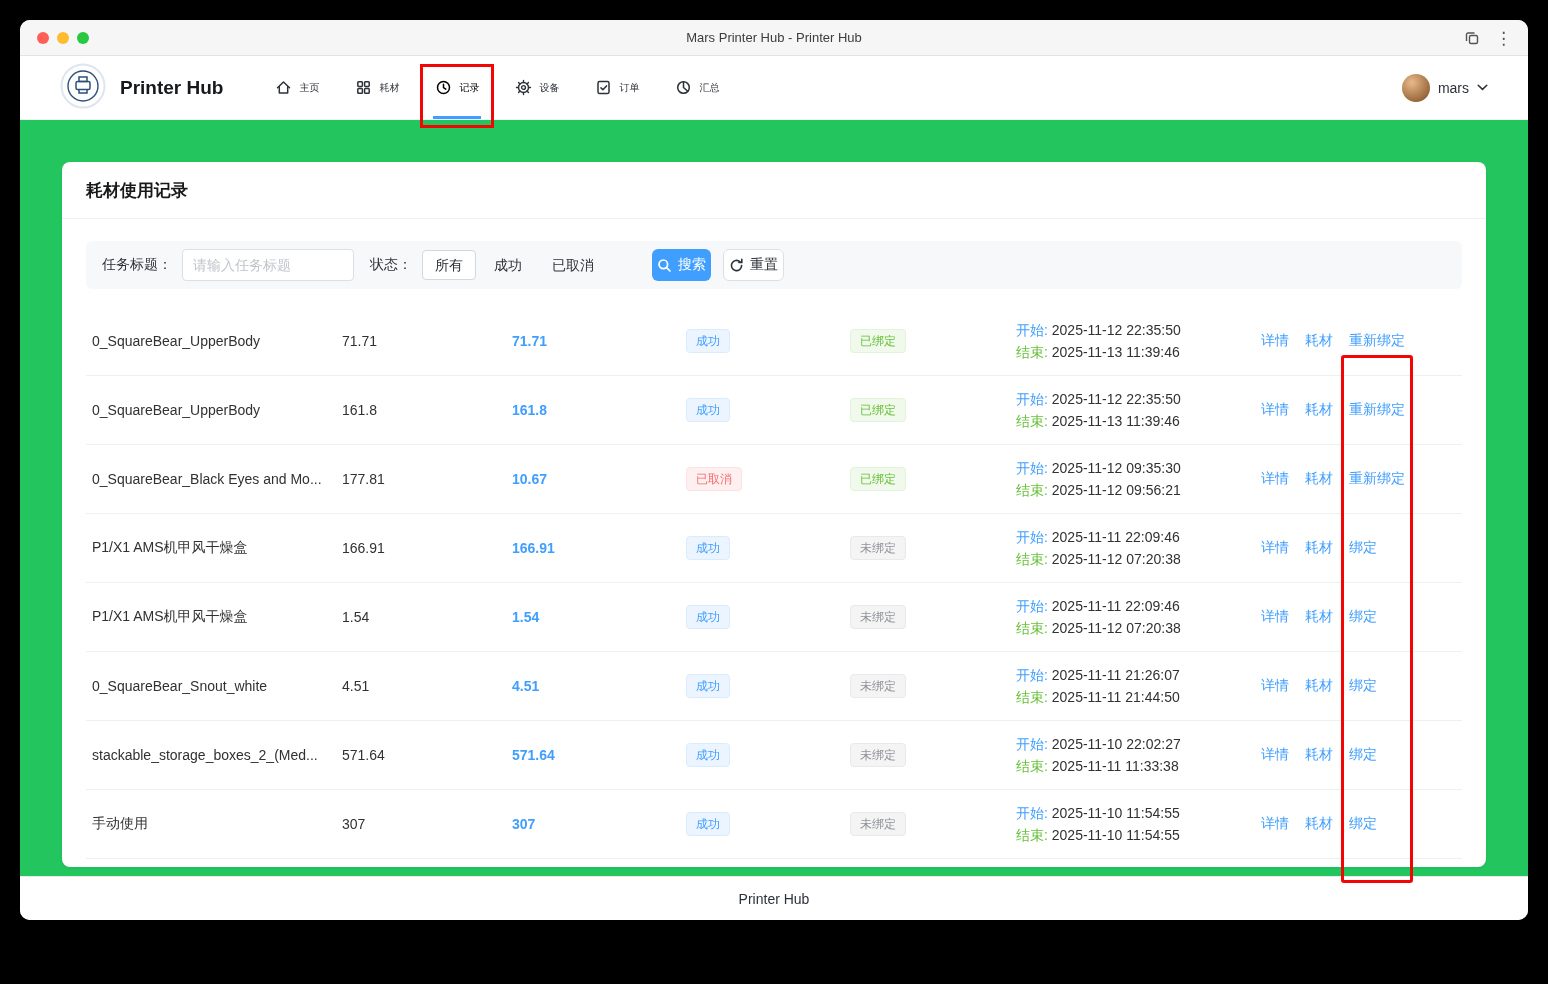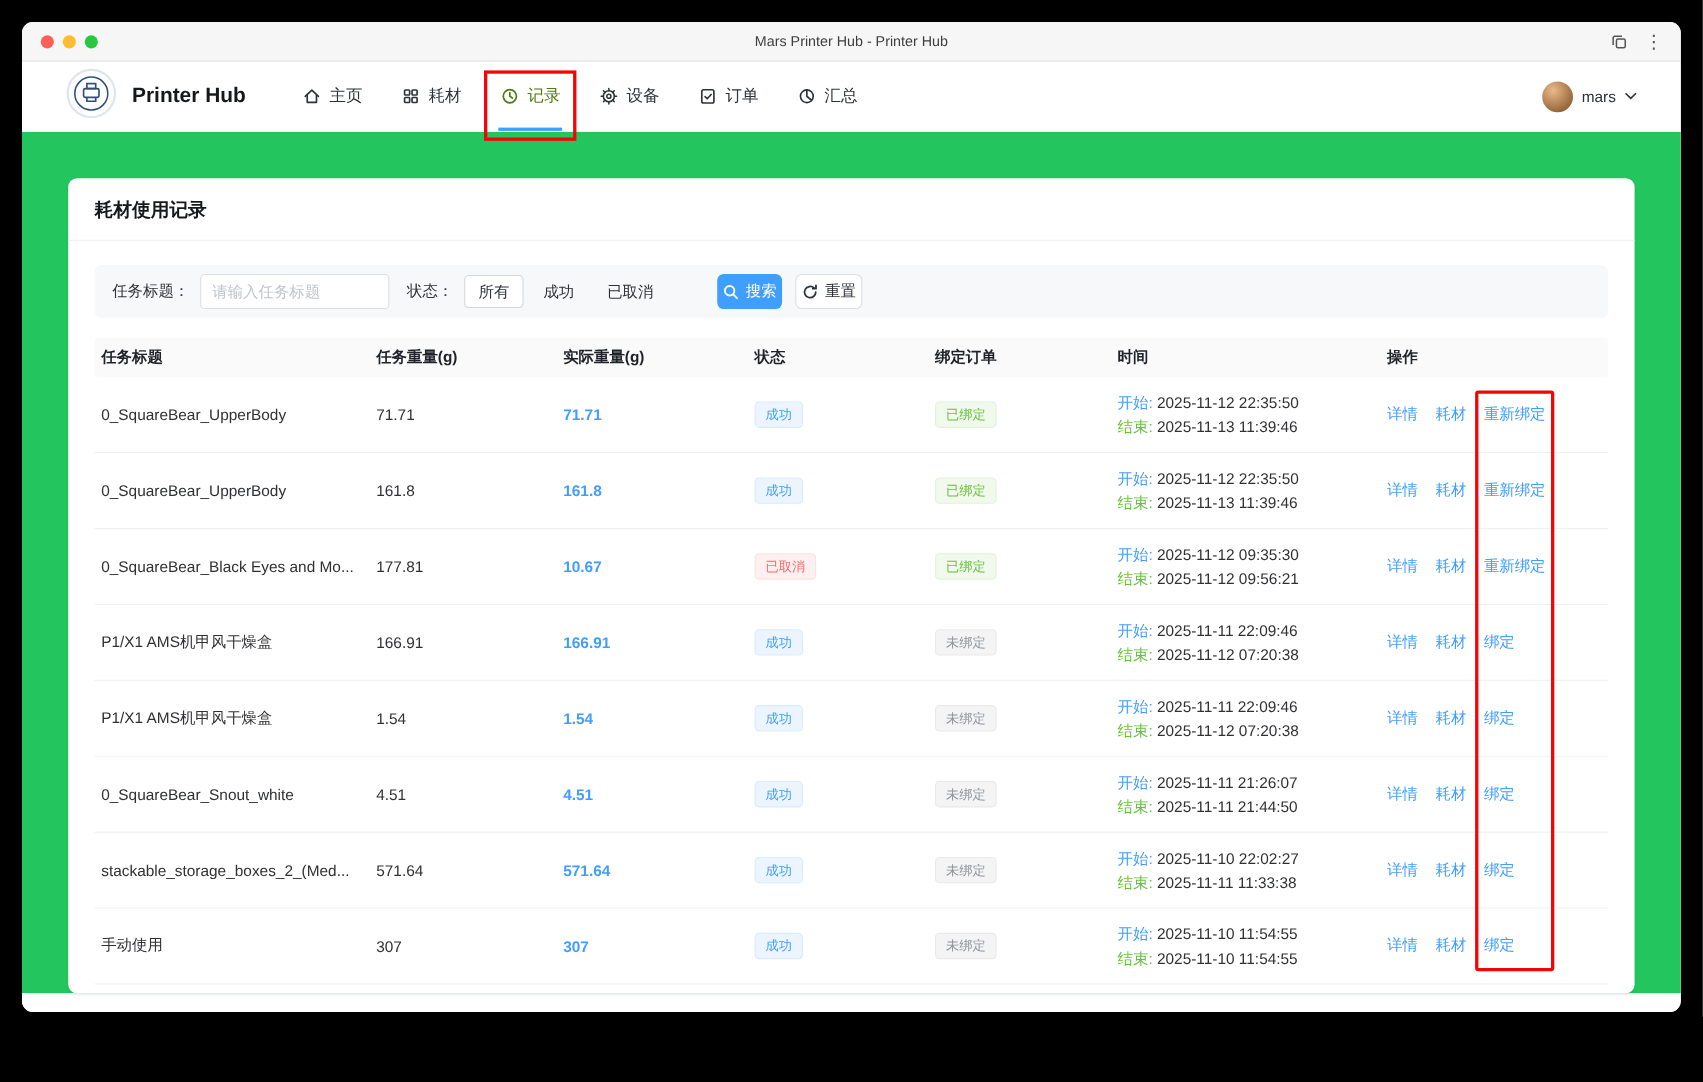--- a/index.html
+++ b/index.html
@@ -16,23 +16,23 @@
   .light.red{background:#ff5f57}.light.yellow{background:#febc2e}.light.green{background:#28c840}
   .tb-title { flex:1; text-align:center; font-size:13px; color:#3d3d3f; }
   .tb-right { position:absolute; right:16px; top:0; height:36px; display:flex; align-items:center; gap:15px; color:#555; }
   .kebab { font-size:17px; line-height:1; cursor:pointer; }
 
   
   .appbar { flex:0 0 64px; background:#fff; border-bottom:1px solid #f0f1f3; display:flex; align-items:stretch; padding:0 40px; }
   .brandbox { display:flex; align-items:center; }
   .brand { font-size:19px; font-weight:700; color:#16181c; margin:0 52px 0 14px; }
   .nav { display:flex; align-items:stretch; gap:36px; }
-  .nav-item { display:flex; align-items:center; gap:7px; font-size:15px; color:#2d3138; cursor:pointer; position:relative; }
+  .nav-item { display:flex; align-items:center; gap:7px; font-size:10px; color:#2d3138; cursor:pointer; position:relative; }
   .nav-item svg { display:block; }
-  .nav-item.active { color:#4d7c0f; }
+  .nav-item.active { color:#000000; }
   .nav-item.active::after { content:""; position:absolute; left:-2px; right:-2px; bottom:0; height:3px; background:#409eff; }
   .nav-annotation { position:absolute; left:-15px; right:-15px; top:8px; bottom:-9px; border:3px solid #f20505; pointer-events:none; z-index:8; }
   .userbox { margin-left:auto; display:flex; align-items:center; gap:8px; cursor:pointer; }
   .avatar { width:28px; height:28px; border-radius:50%; background:radial-gradient(circle at 35% 30%, #e9b98a, #9c6b3d 70%, #6c4421); }
   .username { font-size:14px; color:#2d3138; }
 
   
   .main { flex:1; background:#22c55e; padding:42px 42px 0; }
   .card { background:#fff; border-radius:8px; box-shadow:0 1px 3px rgba(15,23,42,.06); position:relative; }
   .card-head { padding:17px 24px 16px; border-bottom:1px solid #eef0f4; }
@@ -217,29 +217,20 @@
             <span class="ic">
               <svg width="15" height="15" viewBox="0 0 15 15" fill="none" stroke="#2d3138" stroke-width="1.6" stroke-linecap="round">
                   <path d="M12.6 7.5a5.1 5.1 0 1 1-1.6-3.7"></path>
                   <path d="M12.8 1.4v3h-2.9"></path>
                 </svg>
             </span>
             <span>重置</span>
           </button>
         </div>
 
-        <div class="thead">
-          <div class="th col-title">任务标题</div>
-          <div class="th col-tw">任务重量(g)</div>
-          <div class="th col-aw">实际重量(g)</div>
-          <div class="th col-status">状态</div>
-          <div class="th col-order">绑定订单</div>
-          <div class="th col-time">时间</div>
-          <div class="th col-actions">操作</div>
-        </div>
 
         <div>
   <div class="trow">
     <div class="td col-title">0_SquareBear_UpperBody</div>
     <div class="td col-tw">71.71</div>
     <div class="td col-aw aw">71.71</div>
     <div class="td col-status">
       <span class="tag tag-blue">成功</span>
     </div>
     <div class="td col-order">

